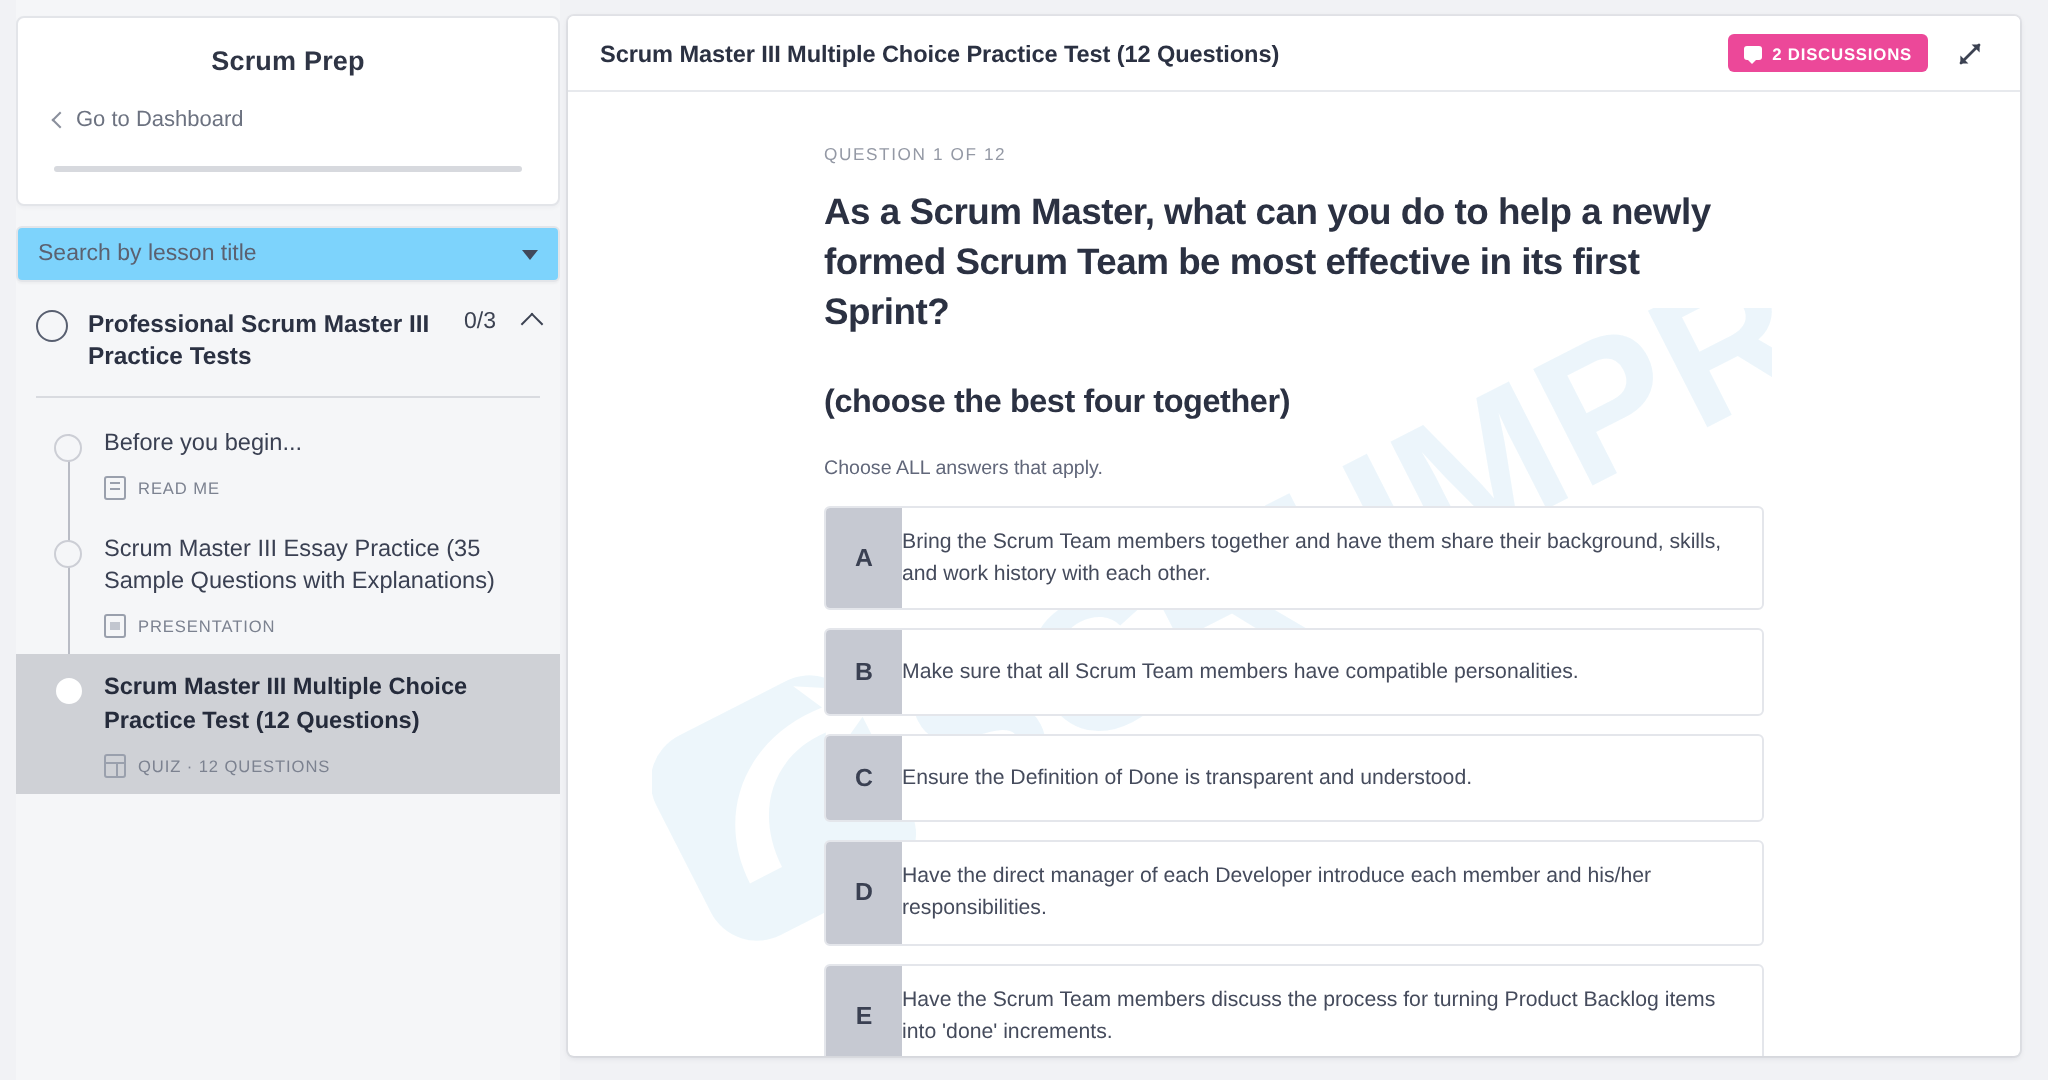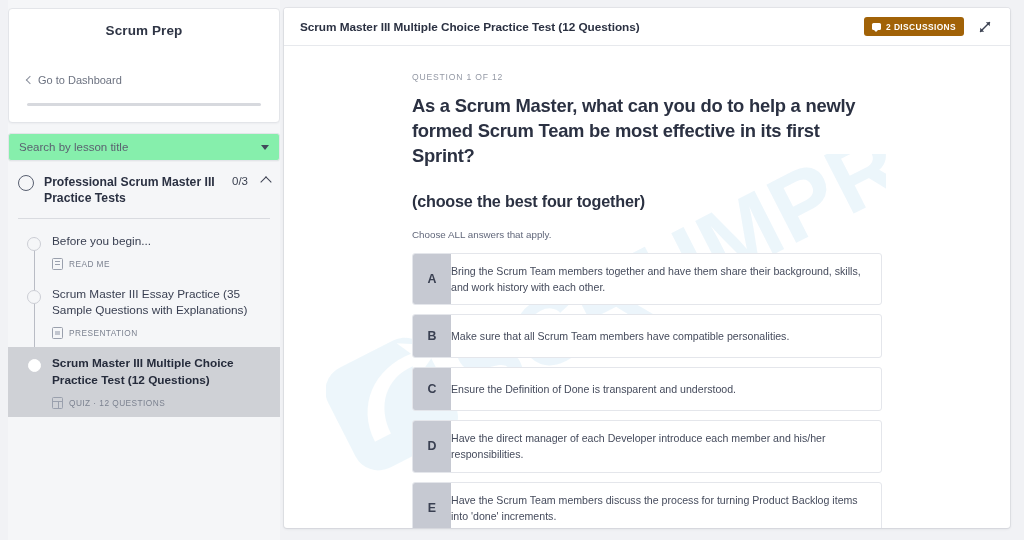--- a/index.html
+++ b/index.html
@@ -51,21 +51,21 @@
     letter-spacing: 0.1px;
     padding-bottom: 10px;
   }
 
   .go-dashboard {
     display: flex;
     align-items: center;
     gap: 5px;
     font-size: 11px;
     color: #6c7280;
-    margin-top: 26px;
+    margin-top: 6px;
     cursor: pointer;
   }
   .chev-left {
     display: inline-block;
     width: 6px; height: 6px;
     border-left: 1.3px solid #8a8f9c;
     border-bottom: 1.3px solid #8a8f9c;
     transform: rotate(45deg);
     position: relative;
     top: 0px;
@@ -98,21 +98,21 @@
   .progress-label {
     font-size: 11.5px;
     color: #4a5060;
     margin-top: 8px;
   }
   .progress-label b { font-weight: bold; color: #2b3142; }
 
   .search-box {
     margin: 10px 0 0 0;
     height: 28px;
-    background: #86efac;
+    background: #7dd3fc;
     border: 1px solid #e3e5e9;
     border-radius: 3px;
     display: flex;
     align-items: center;
     padding: 0 10px;
     cursor: pointer;
     box-shadow: 0 1px 1px rgba(20,25,45,0.03);
   }
   .search-box span.txt {
     flex: 1;
@@ -289,21 +289,21 @@
     z-index: 5;
   }
   .main-title {
     flex: 1;
     font-size: 11.8px;
     font-weight: bold;
     color: #2b3142;
     letter-spacing: -0.05px;
   }
   .discussions-badge {
-    background: #a16207;
+    background: #ec4899;
     color: #ffffff;
     border-radius: 3px;
     height: 19px;
     display: flex;
     align-items: center;
     gap: 5px;
     padding: 0 8px;
     font-size: 8.4px;
     font-weight: bold;
     letter-spacing: 0.4px;

